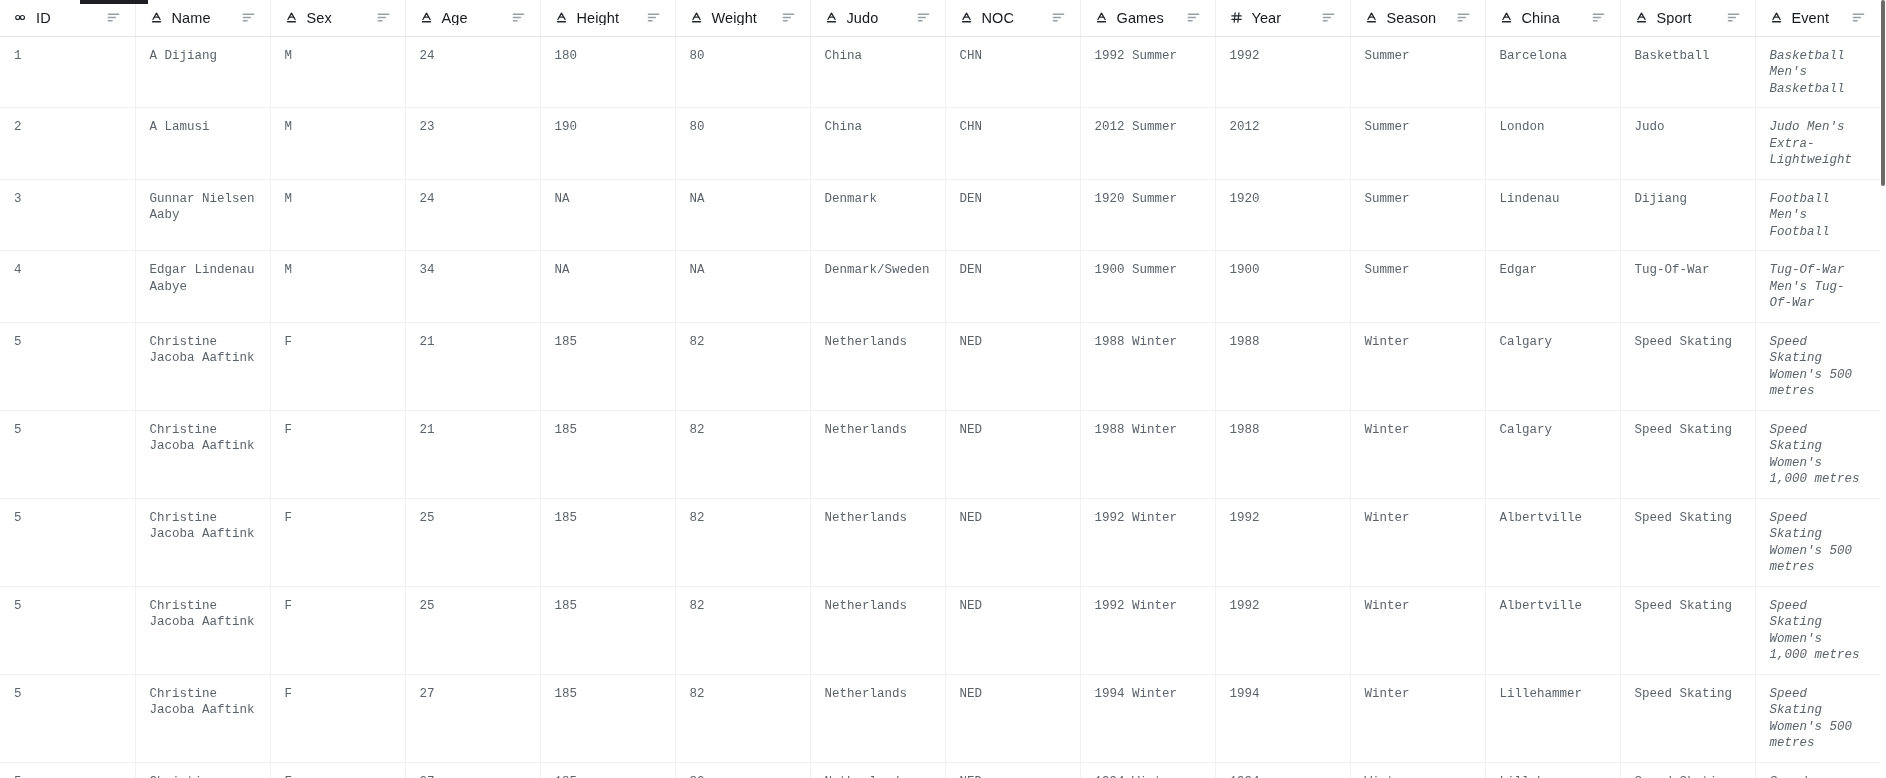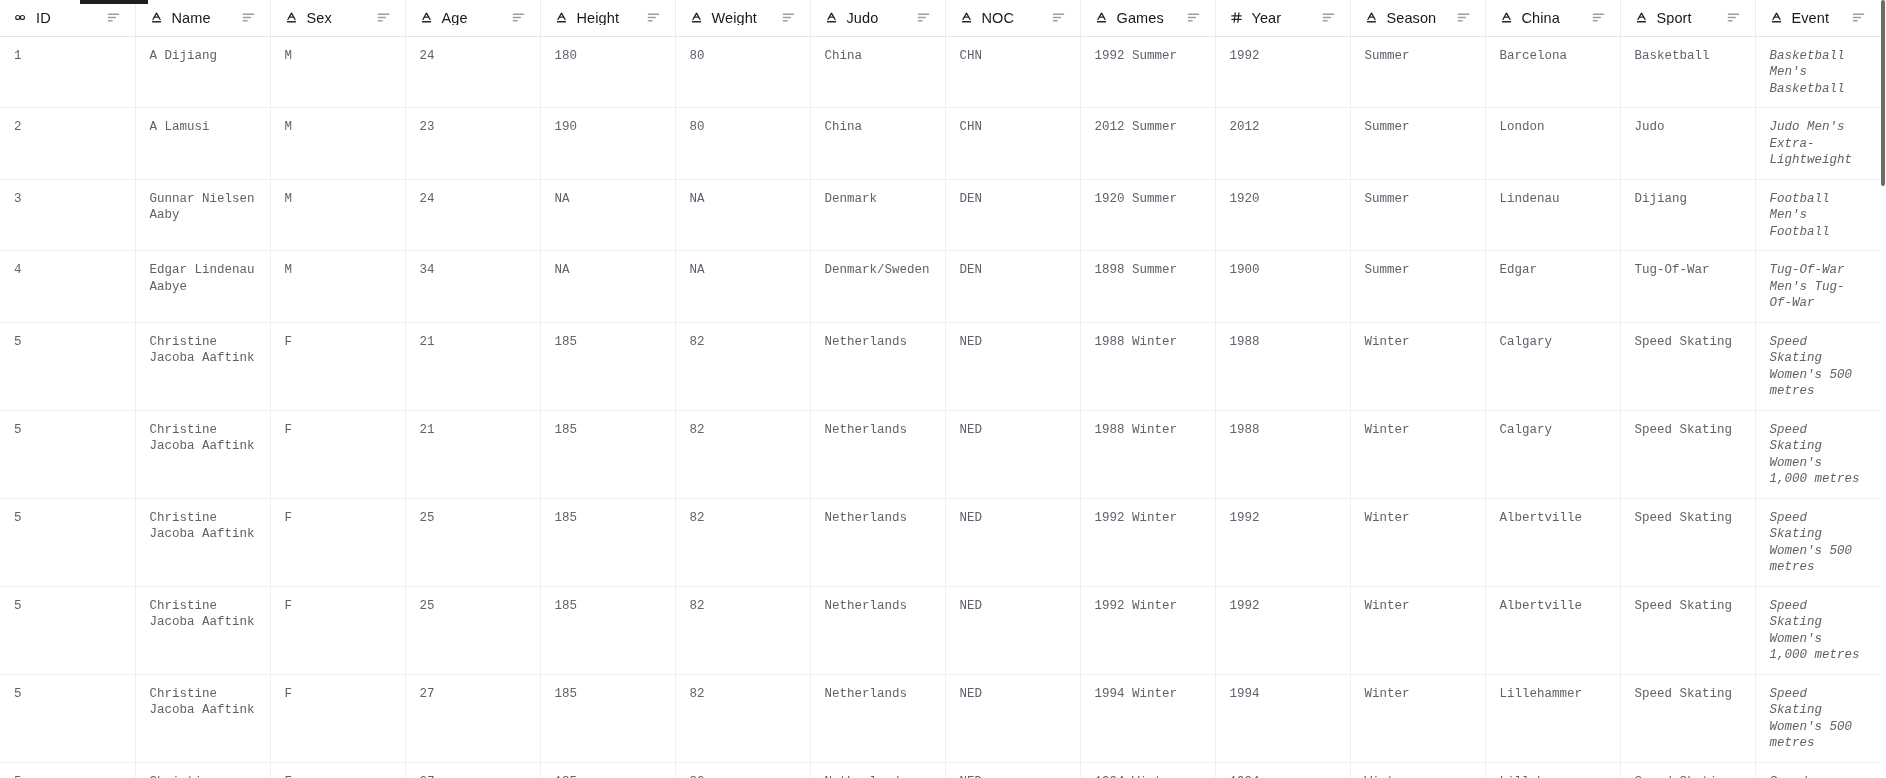--- a/index.html
+++ b/index.html
@@ -509,21 +509,21 @@
           </tr>
           <tr>
             <td>4</td>
             <td>Edgar Lindenau Aabye</td>
             <td>M</td>
             <td>34</td>
             <td>NA</td>
             <td>NA</td>
             <td>Denmark/Sweden</td>
             <td>DEN</td>
-            <td>1898 Summer</td>
+            <td>1900 Summer</td>
             <td>1900</td>
             <td>Summer</td>
             <td>Edgar</td>
             <td>Tug-Of-War</td>
             <td>Tug-Of-War Men's Tug-Of-War</td>
           </tr>
           <tr>
             <td>5</td>
             <td>Christine Jacoba Aaftink</td>
             <td>F</td>

